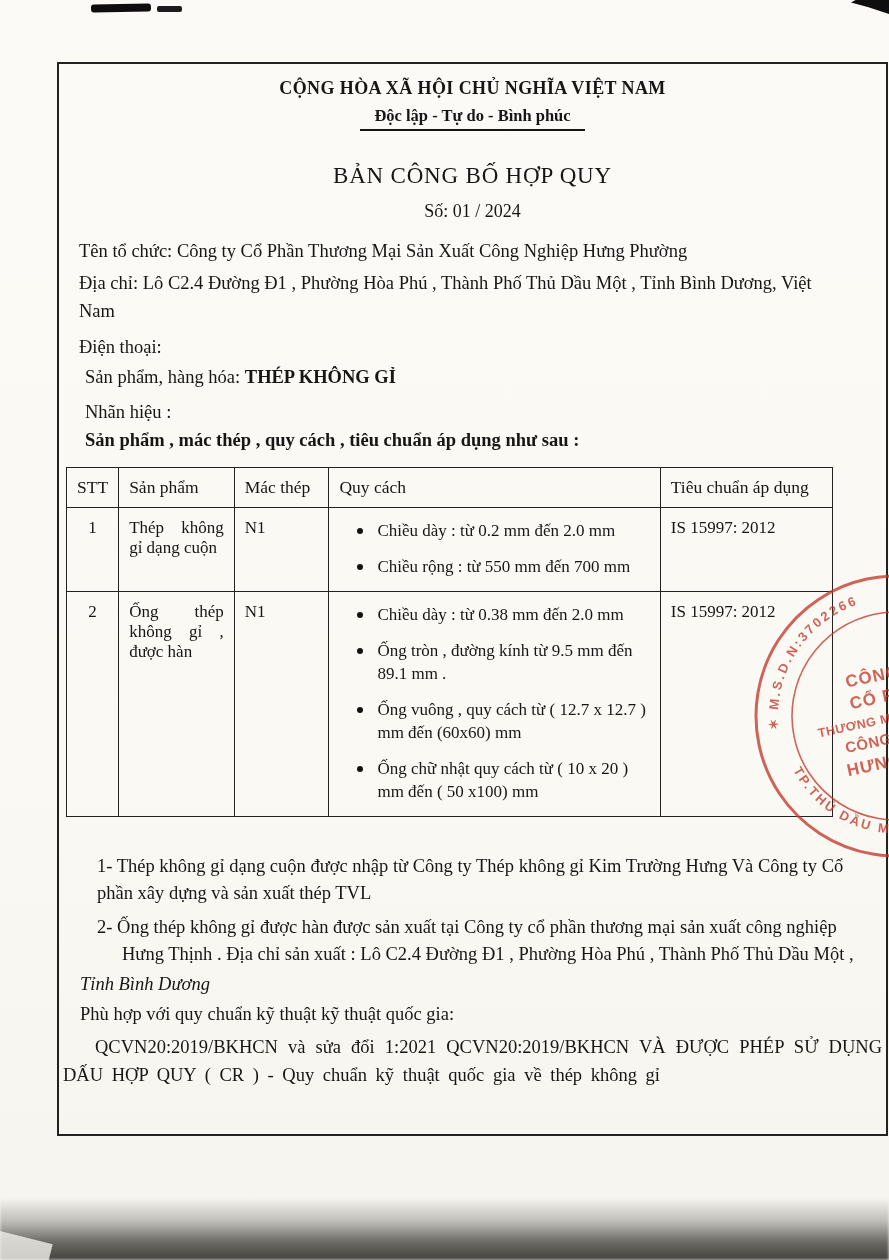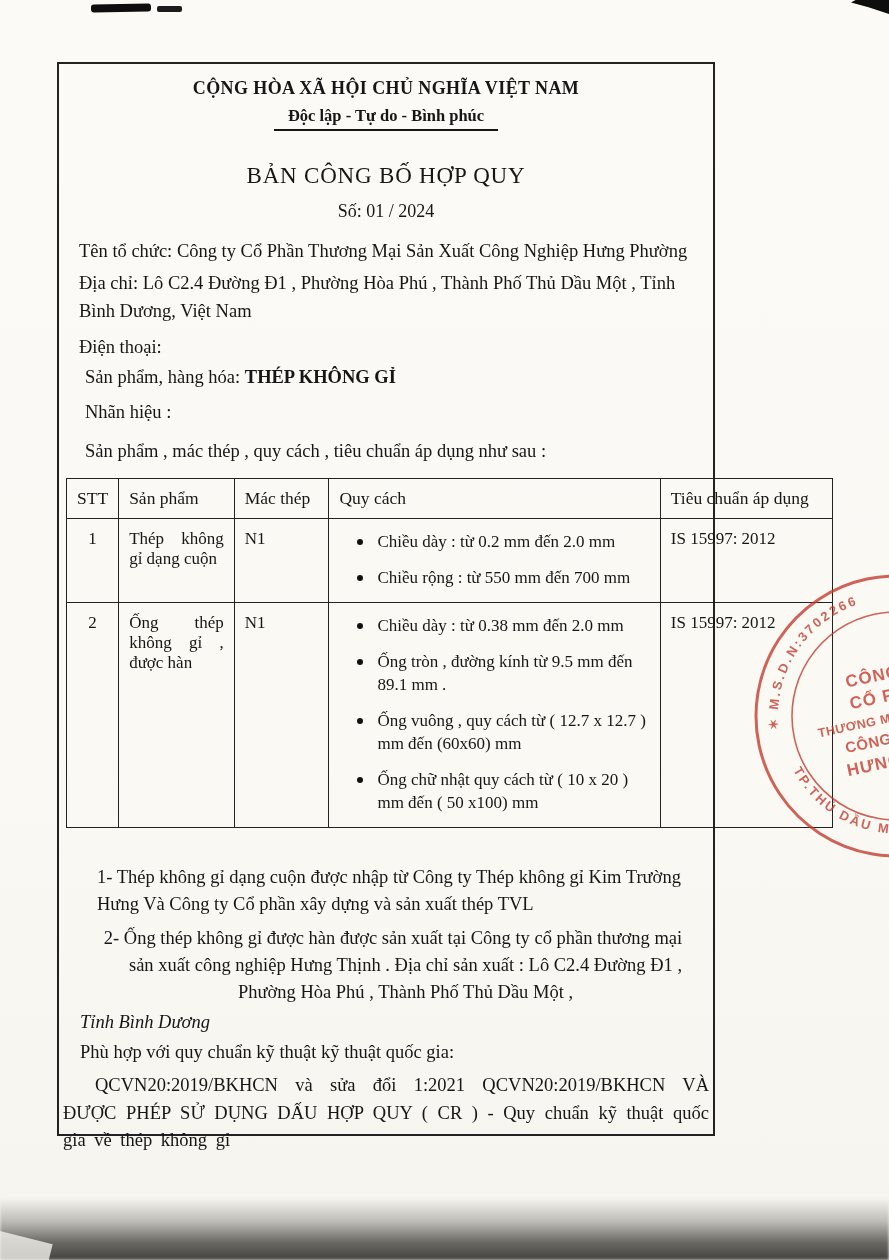--- a/index.html
+++ b/index.html
@@ -27,41 +27,41 @@
                 rgba(74,72,67,0.82) 72%, rgba(54,52,48,0.93) 100%);
     filter: blur(1.5px);
   }
   .band-notch {
     position: absolute; left: -14px; bottom: -6px; width: 64px; height: 30px;
     background: #f1f0ea; transform: rotate(14deg); opacity: .8;
   }
 
   
   .frame {
-    position: absolute; left: 57px; top: 62px; width: 658px; height: 1074px;
+    position: absolute; left: 57px; top: 62px; width: 831px; height: 1074px;
     border: 2px solid #222; padding: 10px 0 0 0;
   }
 
   .center { text-align: center; }
   .nat-line1 { font-weight: bold; font-size: 18px; letter-spacing: .4px; margin-top: 4px; }
   .nat-line2 { margin-top: 7px; }
   .nat-line2 span {
     display: inline-block; font-weight: bold; font-size: 16.5px;
     border-bottom: 2px solid var(--ink); padding: 0 14px 3px 14px;
   }
   .doc-title { margin-top: 32px; font-weight: normal; font-size: 23px; letter-spacing: .8px; }
   .doc-number { margin-top: 12px; font-size: 18px; }
 
   .para { font-size: 18.5px; line-height: 1.5; margin: 0 20px; }
   .p-org   { margin-top: 16px; }
   .p-addr  { margin-top: 4px; max-width: 740px; }
   .p-phone { margin-top: 9px; }
   .p-prod  { margin-top: 2px; margin-left: 26px; }
   .p-brand { margin-top: 7px;  margin-left: 26px; }
-  .p-intro { margin-top: 11px; margin-left: 26px; }
+  .p-intro { margin-left: 26px; font-weight: bold; }
   .bold { font-weight: bold; }
 
   table.spec-table {
     margin: 13px 7px 0 7px; width: 767px;
     border-collapse: collapse; font-size: 17px;
   }
   .spec-table th, .spec-table td {
     border: 1.6px solid #222; vertical-align: top; font-weight: normal;
   }
   .spec-table th { padding: 9px 10px; text-align: left; font-size: 17.5px; }
@@ -70,21 +70,21 @@
   .col-specs { width: 333px; } .col-std { width: 173px; }
   .th-stt, .td-stt { text-align: center; }
   .td-prod { text-align: justify; padding-right: 14px; }
   .td-grade { padding-left: 22px; }
   .spec-item { display: flex; gap: 14px; margin: 2px 0 13px 18px; line-height: 1.35; }
   .spec-item:last-child { margin-bottom: 2px; }
   .dot { flex: 0 0 auto; width: 6px; height: 6px; margin-top: 8px; background: #111; border-radius: 50%; }
 
   .notes { margin-top: 36px; }
   .note1 { margin: 0 28px 0 38px; font-size: 18.5px; line-height: 1.45; }
-  .note2 { margin: 8px 24px 0 38px; padding-left: 25px; text-indent: -25px; font-size: 18.5px; line-height: 1.45; text-align: center; }
+  .note2 { margin: 8px 24px 0 38px; padding-left: 25px; text-indent: -25px; font-size: 18.5px; line-height: 1.45; }
   .province { margin: 6px 20px 0 21px; font-size: 18.5px; font-style: italic; }
   .conf-intro { margin: 9px 20px 0 21px; font-size: 18.5px; }
   .conf-body {
     margin: 9px 4px 0 4px; font-size: 18.5px; line-height: 1.5;
     text-align: justify; text-indent: 32px; word-spacing: 4px;
   }
 
   
   .stamp {
     position: absolute; left: 746px; top: 566px; width: 300px; height: 300px;

